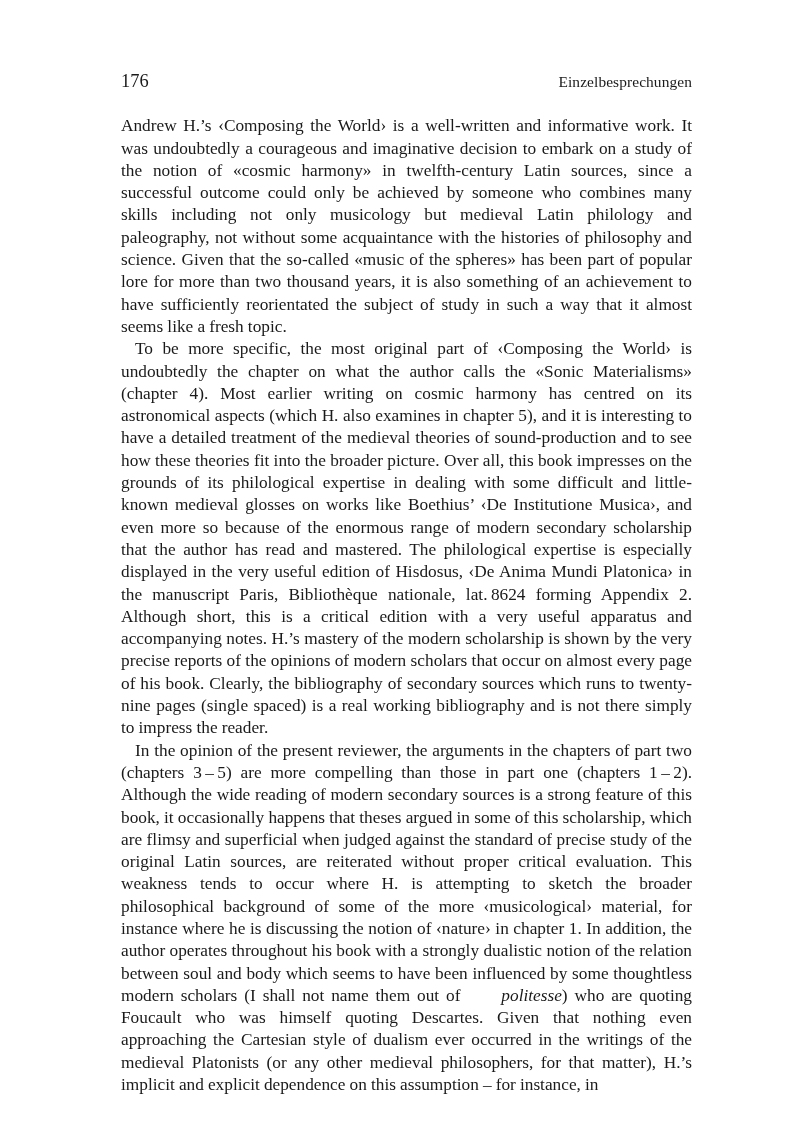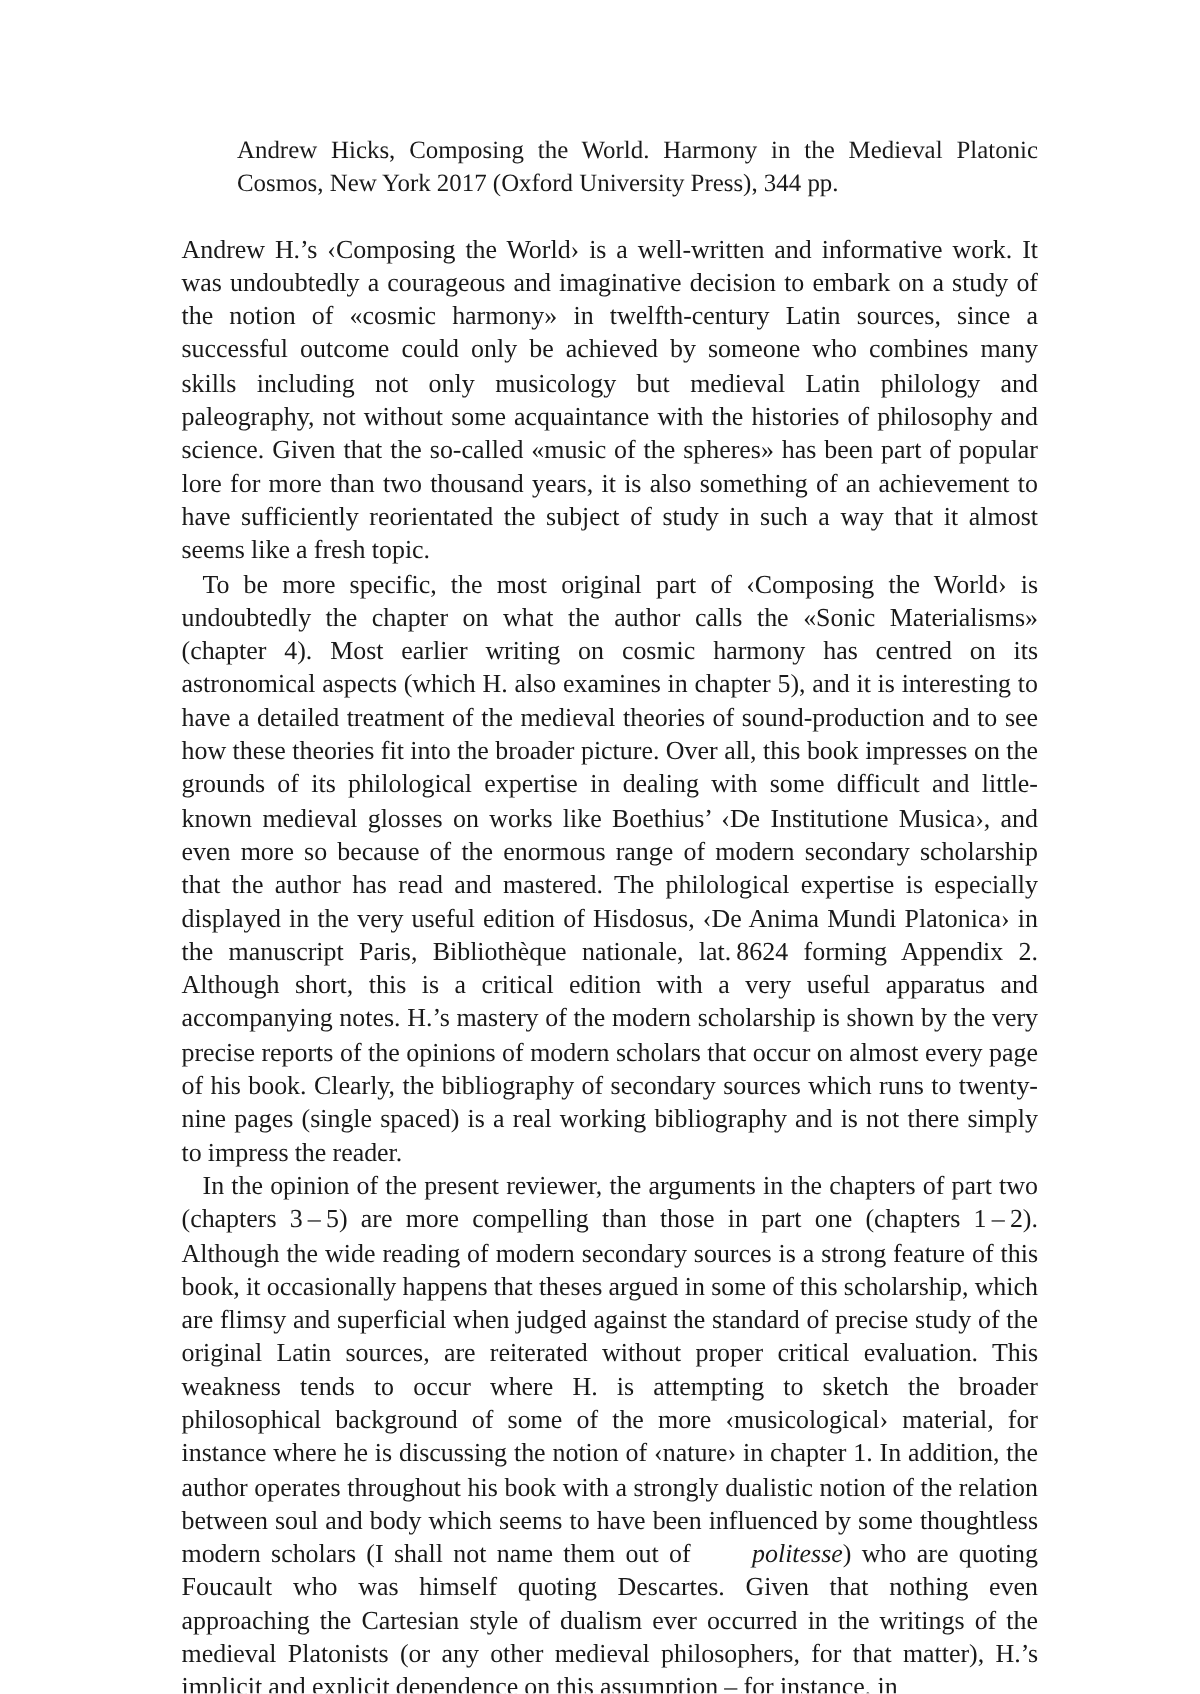--- a/index.html
+++ b/index.html
@@ -80,24 +80,25 @@
     margin-left: 34px;
   }
 </style>
 </head>
 <body>
 
 <div class="page">
 
   <div class="content">
 
+    <div class="runhead">
+      <span class="folio">176</span>
+      <span class="title">Einzelbesprechungen</span>
+    </div>
 
-    <div class="headnote">
-      <p>Andrew Hicks, Composing the World. Harmony in the Medieval Platonic Cosmos, New York 2017 (Oxford University Press), 344 pp.</p>
-    </div>
 
     <div class="body">
       <p>Andrew H.’s ‹Composing the World› is a well-written and informative work. It was undoubtedly a courageous and imaginative decision to embark on a study of the notion of «cosmic harmony» in twelfth-century Latin sources, since a successful outcome could only be achieved by someone who combines many skills including not only musicology but medieval Latin philology and paleography, not without some acquaintance with the histories of philosophy and science. Given that the so-called «music of the spheres» has been part of popular lore for more than two thousand years, it is also something of an achievement to have sufficiently reorientated the subject of study in such a way that it almost seems like a fresh topic.</p>
       <p>To be more specific, the most original part of ‹Composing the World› is undoubtedly the chapter on what the author calls the «Sonic Materialisms» (chapter 4). Most earlier writing on cosmic harmony has centred on its astronomical aspects (which H. also examines in chapter 5), and it is interesting to have a detailed treatment of the medieval theories of sound-production and to see how these theories fit into the broader picture. Over all, this book impresses on the grounds of its philological expertise in dealing with some difficult and little-known medieval glosses on works like Boethius’ ‹De Institutione Musica›, and even more so because of the enormous range of modern secondary scholarship that the author has read and mastered. The philological expertise is especially displayed in the very useful edition of Hisdosus, ‹De Anima Mundi Platonica› in the manuscript Paris, Bibliothèque nationale, lat. 8624 forming Appendix 2. Although short, this is a critical edition with a very useful apparatus and accompanying notes. H.’s mastery of the modern scholarship is shown by the very precise reports of the opinions of modern scholars that occur on almost every page of his book. Clearly, the bibliography of secondary sources which runs to twenty-nine pages (single spaced) is a real working bibliography and is not there simply to impress the reader.</p>
       <p id="p3">In the opinion of the present reviewer, the arguments in the chapters of part two (chapters 3 – 5) are more compelling than those in part one (chapters 1 – 2). Although the wide reading of modern secondary sources is a strong feature of this book, it occasionally happens that theses argued in some of this scholarship, which are flimsy and superficial when judged against the standard of precise study of the original Latin sources, are reiterated without proper critical evaluation. This weakness tends to occur where H. is attempting to sketch the broader philosophical background of some of the more ‹musicological› material, for instance where he is discussing the notion of ‹nature› in chapter 1. In addition, the author operates throughout his book with a strongly dualistic notion of the relation between soul and body which seems to have been influenced by some thoughtless modern scholars (I shall not name them out of <i>politesse</i>) who are quoting Foucault who was himself quoting Descartes. Given that nothing even approaching the Cartesian style of dualism ever occurred in the writings of the medieval Platonists (or any other medieval philosophers, for that matter), H.’s implicit and explicit dependence on this assumption – for instance, in</p>
     </div>
 
   </div>
 </div>
 

